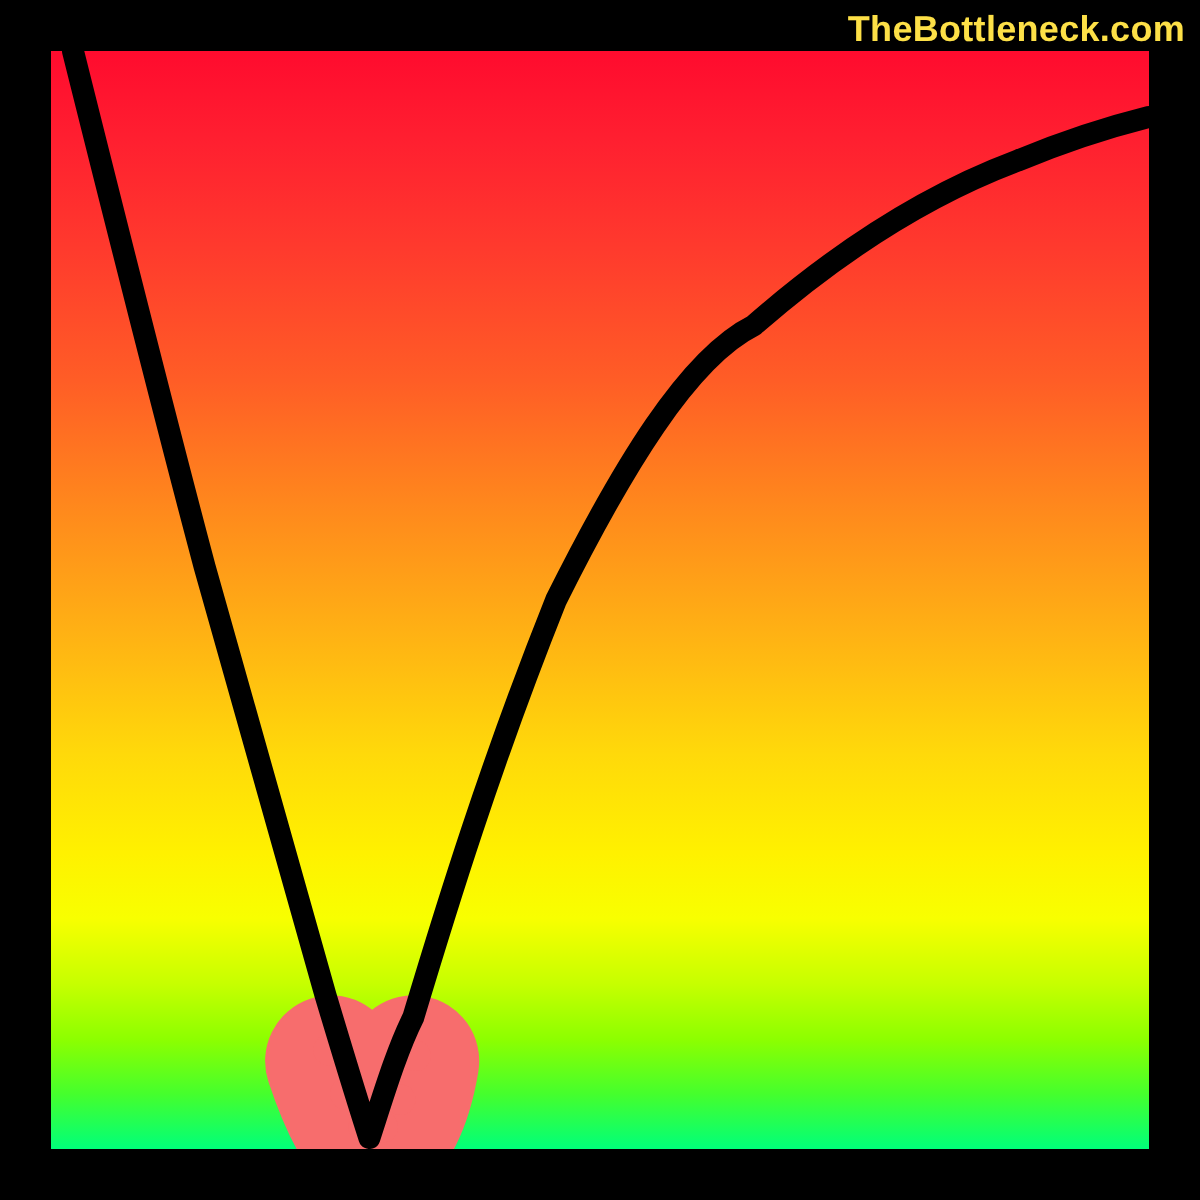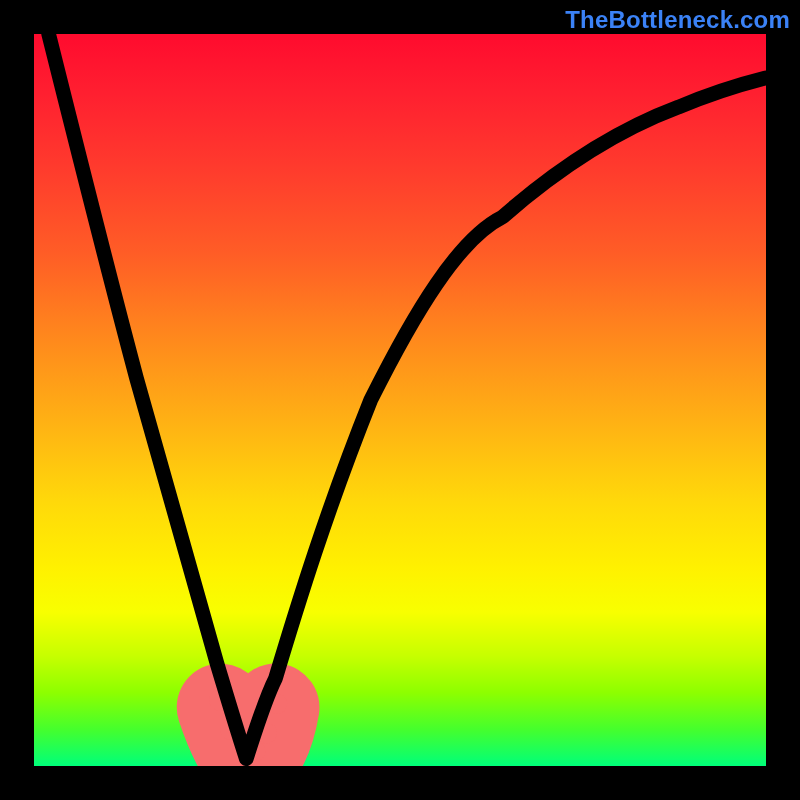--- a/index.html
+++ b/index.html
@@ -63,21 +63,21 @@
     stroke-linecap: round;
     stroke-linejoin: round;
   }
   .valley-dot {
     fill: #f76d6d;
   }
   .watermark {
     position: absolute;
     top: 6px;
     right: 10px;
-    color: #3b82f6;
+    color: #fde047;
     font-size: 24px;
     font-weight: 600;
     letter-spacing: 0.2px;
     user-select: none;
   }
 </style>
 </head>
 <body>
 
 <div class="frame">

